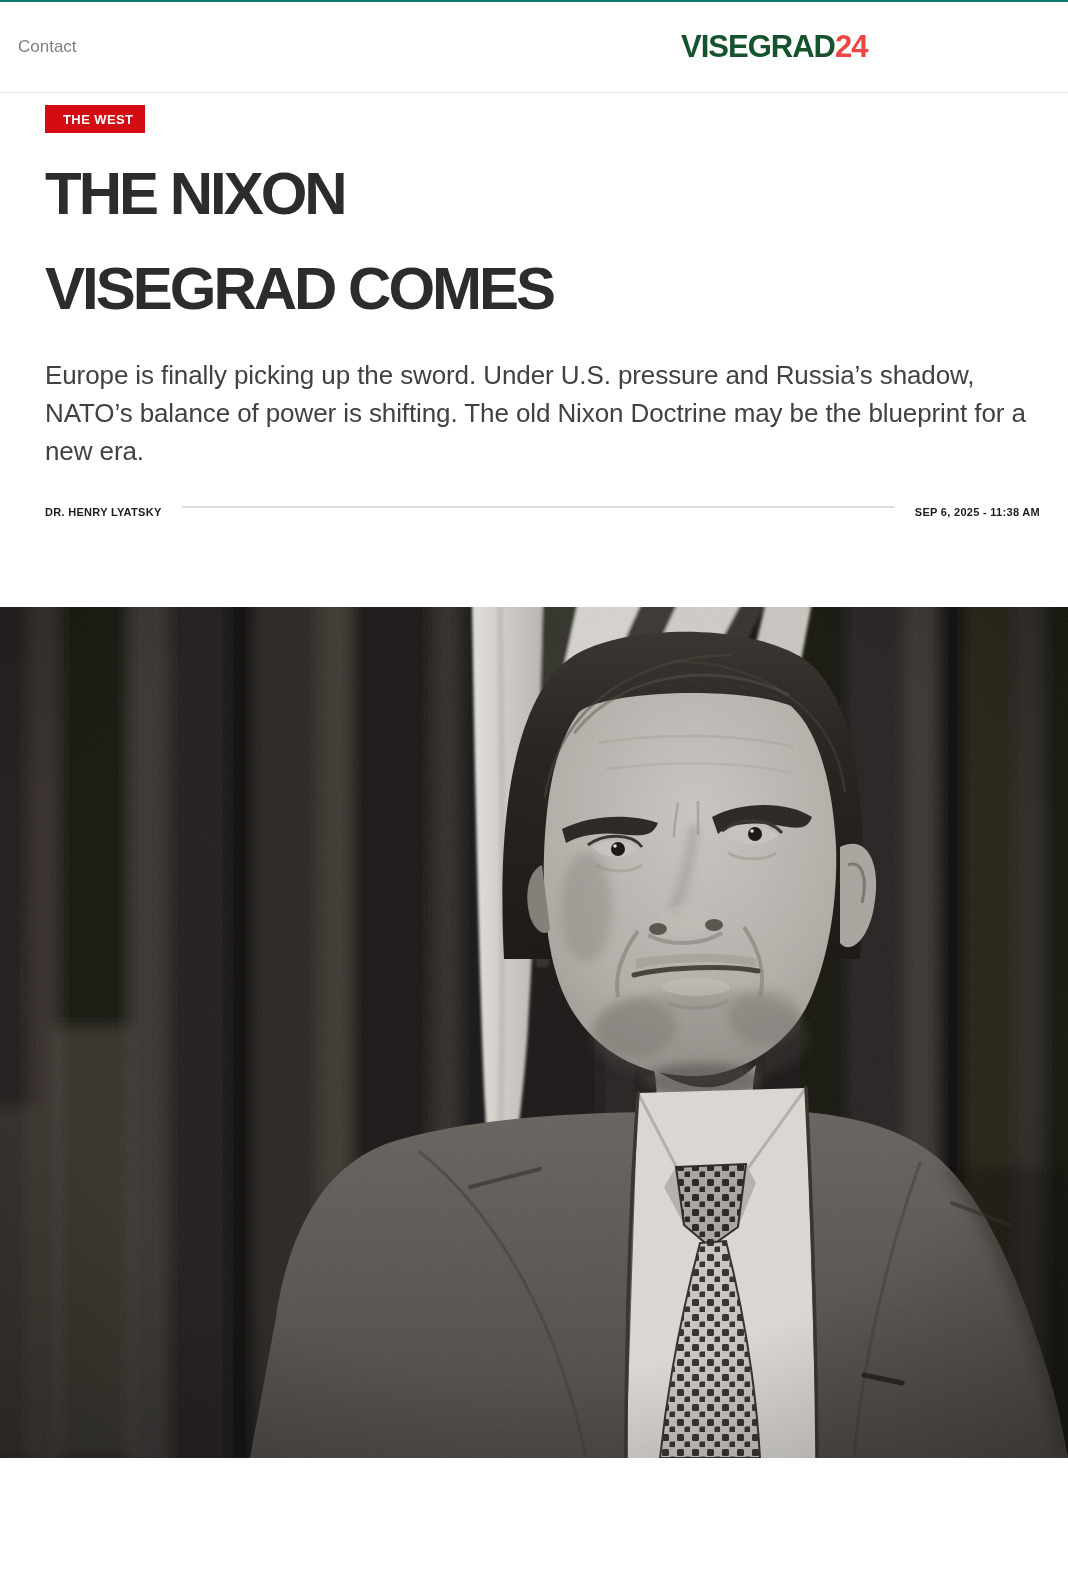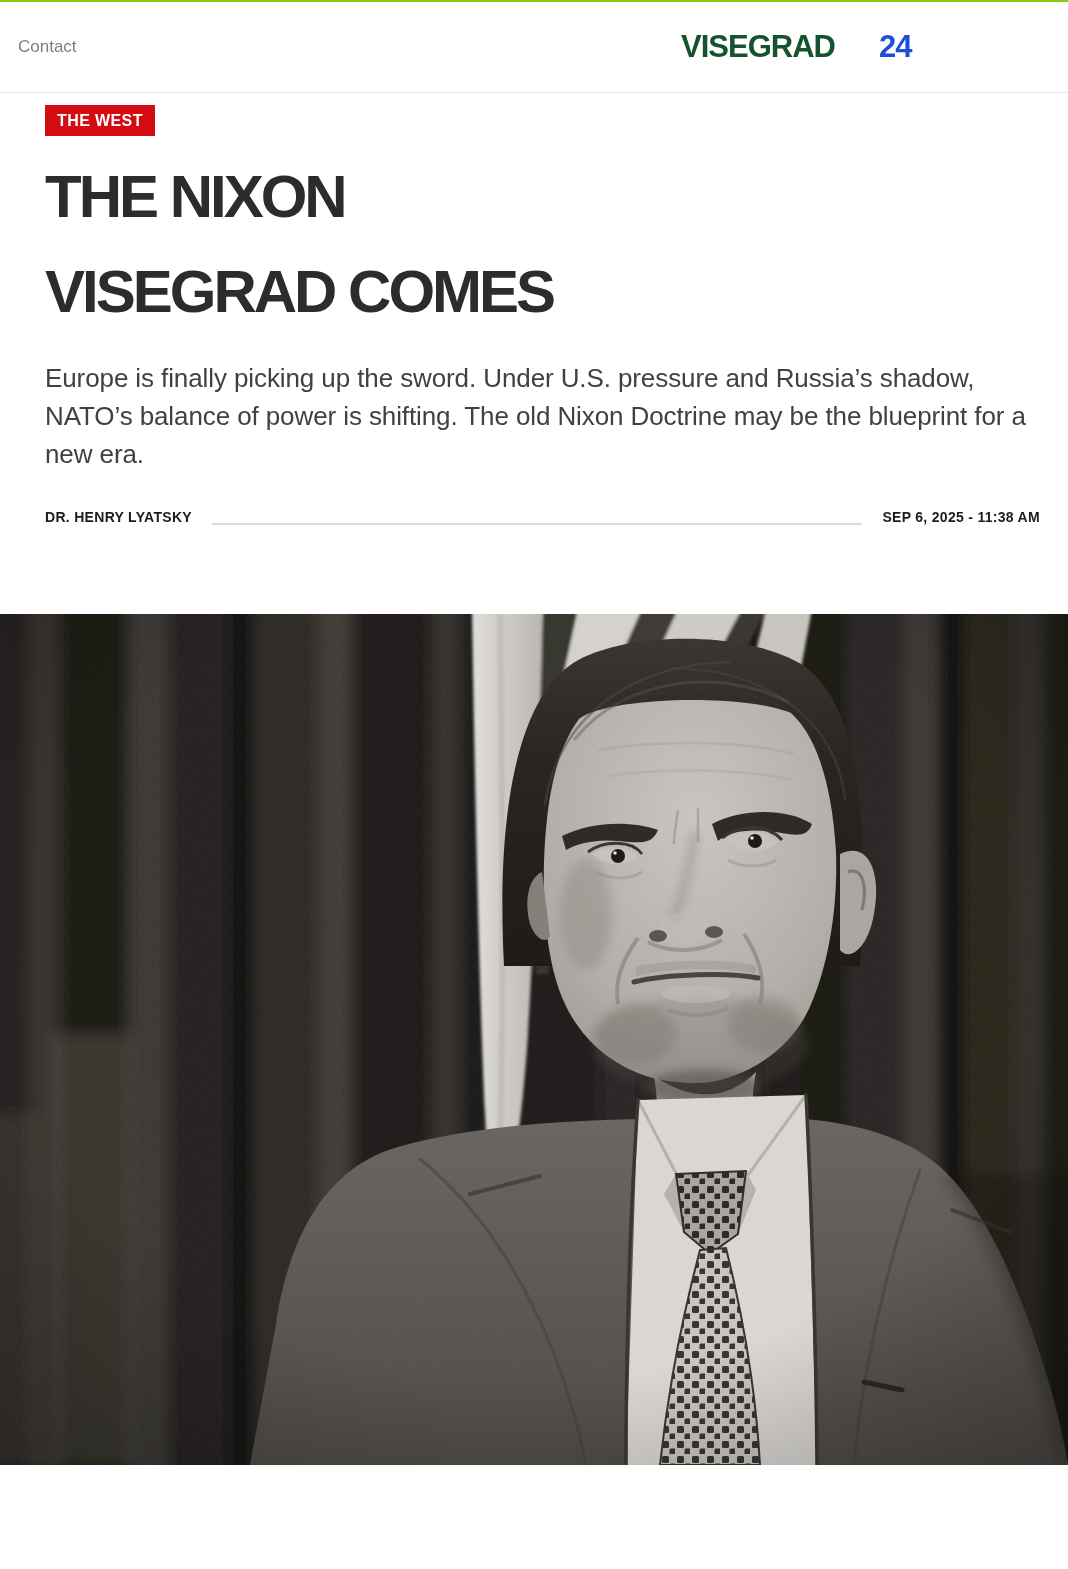--- a/index.html
+++ b/index.html
@@ -5,57 +5,57 @@
   html, body { margin: 0; padding: 0; }
   body {
     width: 1068px; height: 1569px; overflow: hidden;
     background: #ffffff;
     font-family: "Liberation Sans", sans-serif;
     -webkit-font-smoothing: antialiased;
   }
   
   .site-header {
     position: relative; height: 90px;
-    border-top: 2px solid #84cc16;
+    border-top: 2px solid #0f766e;
     border-bottom: 1px solid #e8e8ea;
     background: #ffffff;
   }
   .contact-link {
     position: absolute; left: 18px; top: 50%; transform: translateY(-50%);
     font-size: 17px; color: #7c7e83; text-decoration: none; cursor: pointer;
   }
   .site-logo {
     position: absolute; left: 681px; top: 50%; transform: translateY(-50%);
     font-size: 31px; font-weight: 900; letter-spacing: -1px;
     cursor: pointer; white-space: nowrap;
   }
   .logo-primary { color: #14532d; }
-  .logo-accent  { color: #1d4ed8; margin-left: 44px; }
+  .logo-accent  { color: #ef4444; }
   
   .container { padding: 0 28px 0 45px; }
   .category-badge {
     display: inline-block; margin-top: 12px;
     background: #d20c12; color: #ffffff;
-    font-size: 16px; font-weight: 700; letter-spacing: 0.4px;
-    padding: 7px 12px 6px 12px; cursor: pointer;
+    font-size: 13px; font-weight: 700; letter-spacing: 0.4px;
+    padding: 7px 12px 6px 18px; cursor: pointer;
   }
   .article-title {
     margin: 13px 0 0 0;
     font-size: 60px; font-weight: 900; line-height: 95px;
     letter-spacing: -3px; color: #2c2c2e;
   }
   .article-title .tl { display: block; }
   .article-subtitle {
     margin: 20px 0 0 0; max-width: 1000px;
     font-size: 26px; line-height: 38px; letter-spacing: -0.1px;
     color: #414144;
   }
   .article-meta {
-    margin-top: 36px; display: flex; align-items: flex-end;
-    font-size: 14px; font-weight: 700; letter-spacing: 0.3px; color: #1c1c1e;
+    margin-top: 36px; display: flex; align-items: flex-start;
+    font-size: 11px; font-weight: 700; letter-spacing: 0.3px; color: #1c1c1e;
   }
   .meta-rule { flex: 1; height: 2px; background: #dcdcde; margin: 0 20px; }
   .author-name { cursor: pointer; white-space: nowrap; }
   .publish-date { white-space: nowrap; }
   
   .hero-figure { margin: 89px 0 0 0; width: 1068px; height: 851px; overflow: hidden; }
   .hero-figure svg { display: block; }
 </style>
 </head>
 <body>

